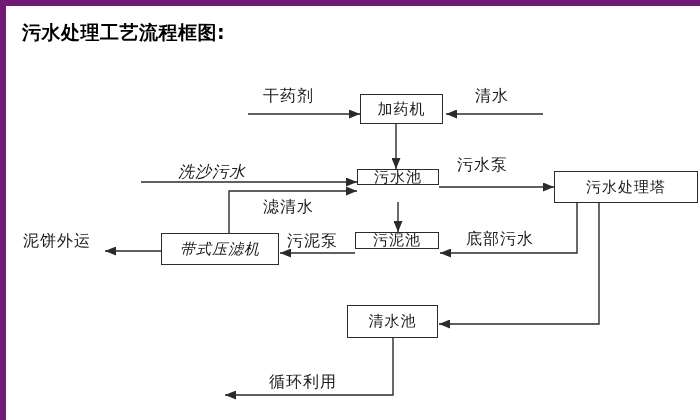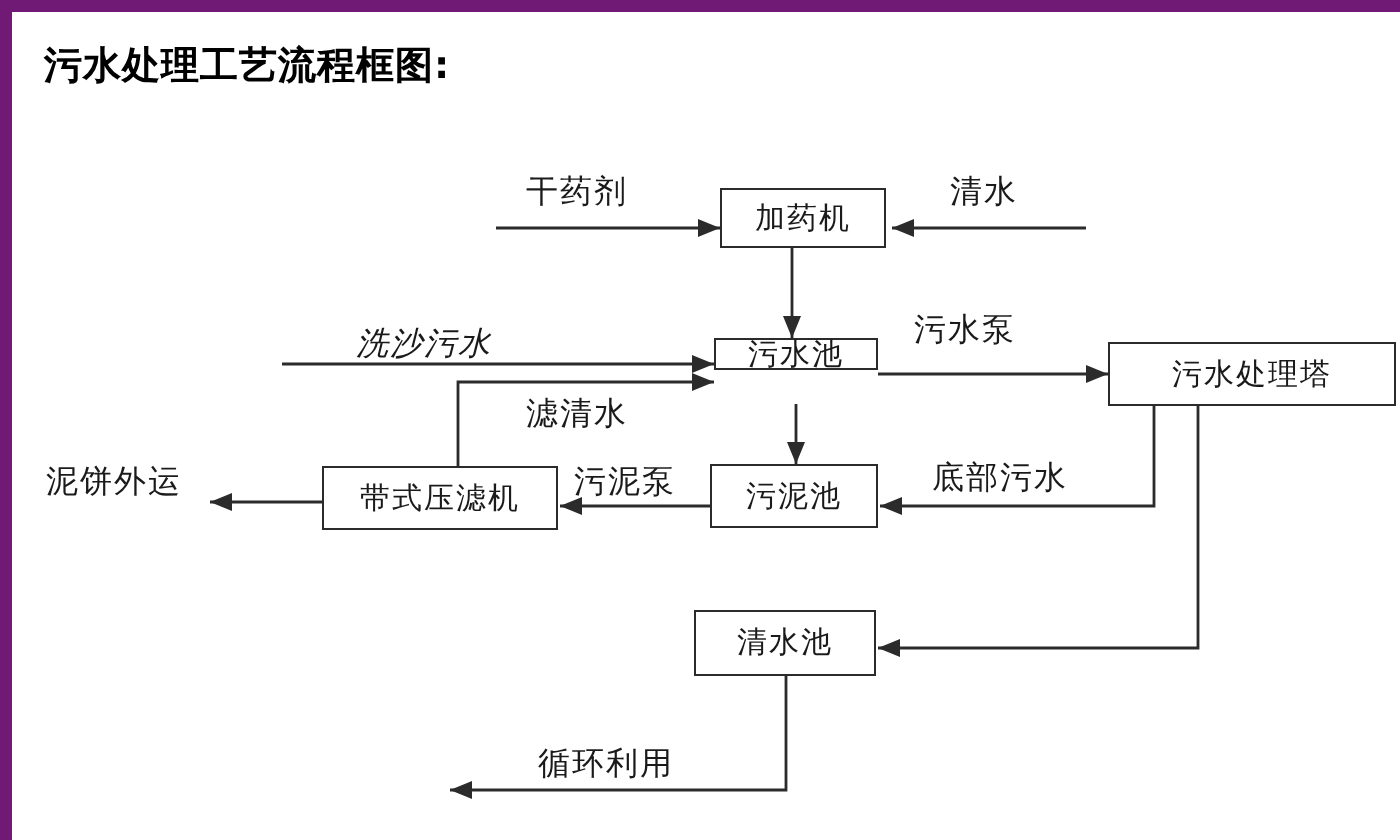--- a/index.html
+++ b/index.html
@@ -52,22 +52,22 @@
     font-size: 16px;
     letter-spacing: 1px;
     color: #1a1a1a;
     white-space: nowrap;
     line-height: 1.05;
   }
   
   .n-dosing   { left: 354px; top: 88px;  width: 83px;  height: 30px; }
   .n-sewage   { left: 351px; top: 163px; width: 82px;  height: 16px; }
   .n-tower    { left: 548px; top: 165px; width: 144px; height: 32px; }
-  .n-press    { left: 155px; top: 227px; width: 118px; height: 32px; }
-  .n-sludge   { left: 349px; top: 226px; width: 84px;  height: 32px; }
+  .n-press    { left: 155px; top: 227px; width: 118px; height: 32px; font-style: italic; }
+  .n-sludge   { left: 349px; top: 226px; width: 84px;  height: 17px; }
   .n-clean    { left: 341px; top: 299px; width: 91px;  height: 33px; text-align: right; }
   
   .l-dry      { left: 257px; top: 82px; }
   .l-water    { left: 469px; top: 82px; }
   .l-sand     { left: 172px; top: 158px; font-style: italic; }
   .l-filtered { left: 257px; top: 193px; }
   .l-swpump   { left: 451px; top: 151px; }
   .l-bottom   { left: 460px; top: 225px; text-align: center; }
   .l-slpump   { left: 281px; top: 227px; }
   .l-mudcake  { left: 17px;  top: 227px; }

